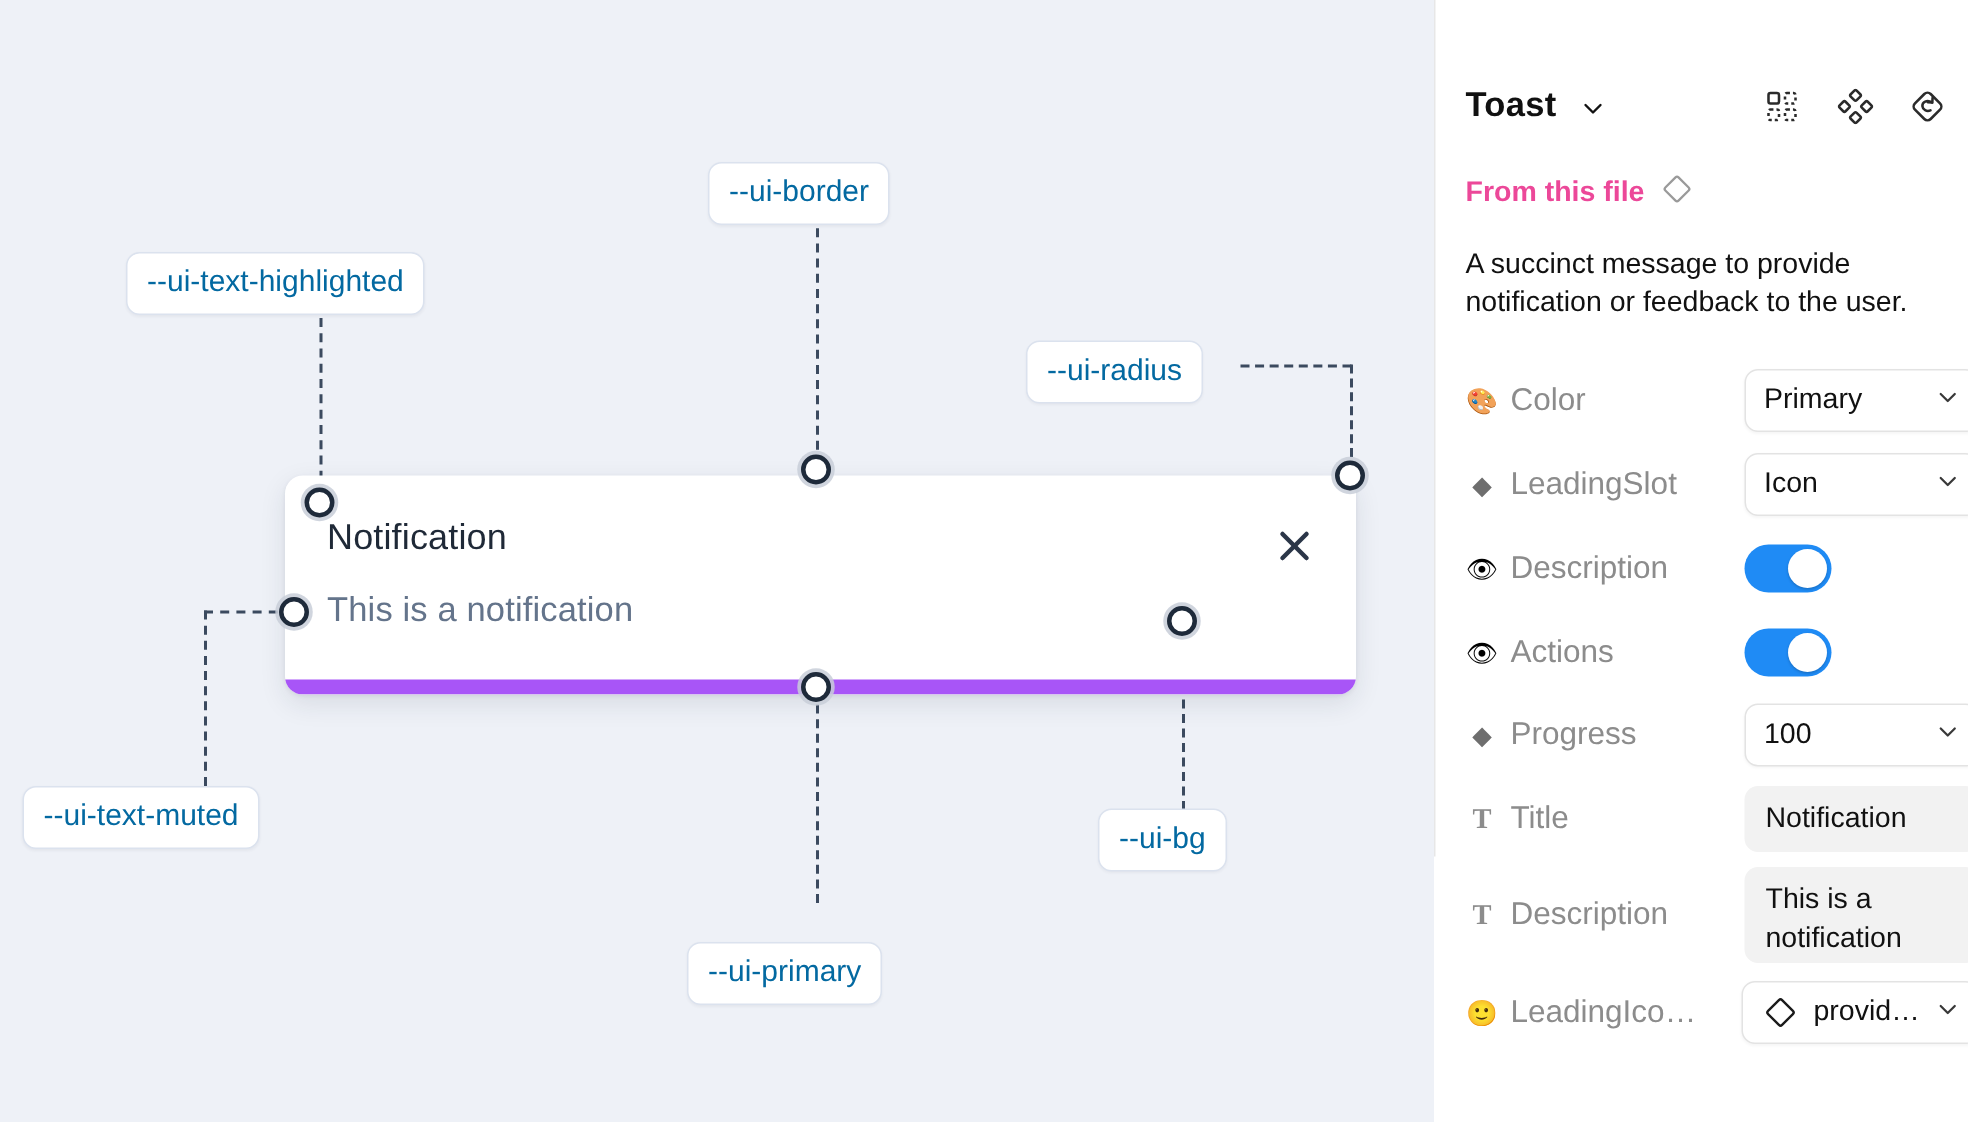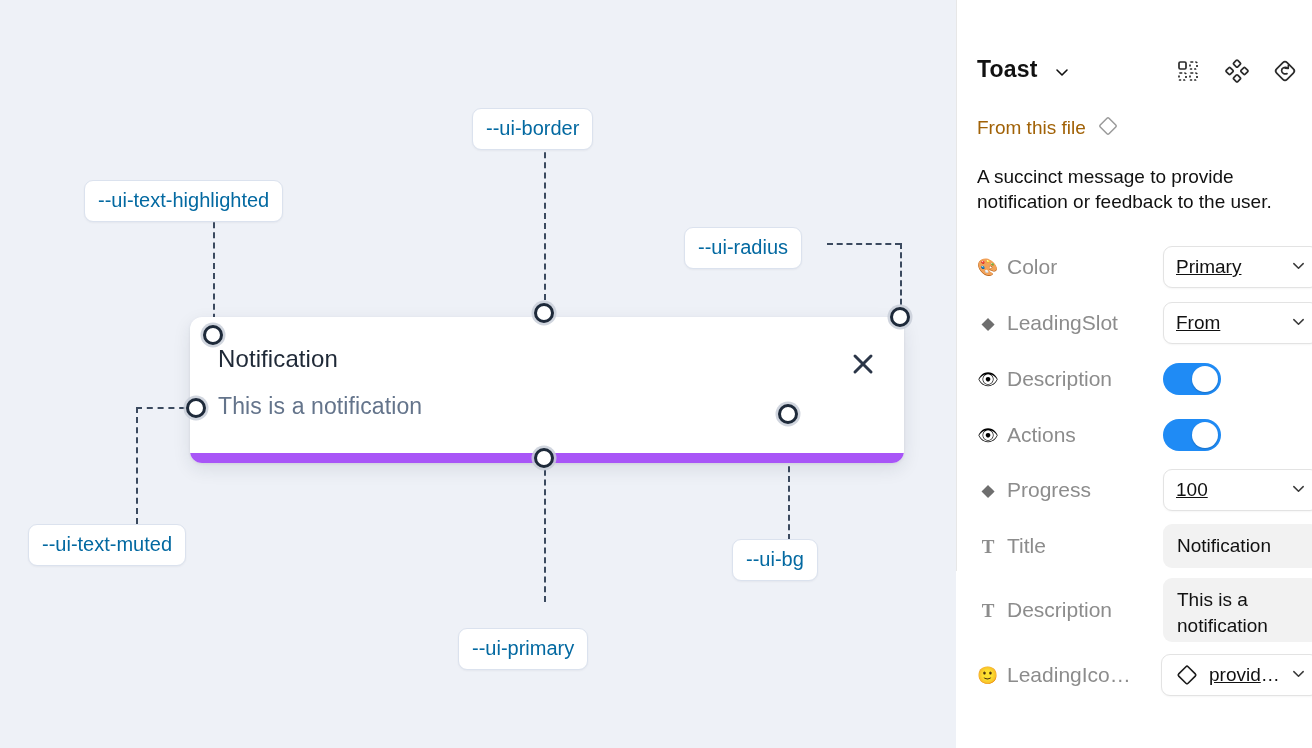--- a/index.html
+++ b/index.html
@@ -115,21 +115,21 @@
     display: flex; align-items:center; justify-content:center;
   }
   #icon-variants { left: 217px; }
   #icon-properties { left: 266px; }
   #icon-reset { left: 314px; }
 
   #from-file-row {
     position: absolute; left: 20px; top: 114px;
     display: flex; align-items: center; gap: 10px;
   }
-  #from-file-label { font-size: 19px; color: #a16207; }
+  #from-file-label { font-size: 19px; color: #ec4899; font-weight: bold; }
 
   #panel-desc {
     position: absolute; left: 20px; top: 164px;
     width: 324px;
     font-size: 19px; line-height: 1.32; color: #111111;
   }
 
   .prop-row {
     position: absolute; left: 20px;
     width: 324px; height: 40px;
@@ -156,21 +156,21 @@
     background: #ffffff;
     border: 1px solid #e3e3e3;
     border-radius: 9px;
     display: flex; align-items: center;
     padding: 0 12px;
     font-size: 19px; color: #111111;
     box-shadow: 0 1px 2px rgba(0,0,0,0.04);
   }
   .select .sel-text {
     flex: 1 1 auto;
-    white-space: nowrap; overflow: hidden; text-overflow: ellipsis; text-decoration: underline;
+    white-space: nowrap; overflow: hidden; text-overflow: ellipsis;
   }
   .select .sel-caret { flex: 0 0 auto; margin-left: 6px; }
   .select .sel-glyph { flex: 0 0 auto; margin-right: 9px; display:flex; }
 
   .textfield {
     width: 156px;
     min-height: 42px;
     background: #f2f2f2;
     border-radius: 9px;
     display: flex; align-items: center;
@@ -225,24 +225,24 @@
     <div id="toast-progress"></div>
   </div>
 
   <div class="handle" style="left:203px; top:325px;"></div>
   <div class="handle" style="left:534px; top:303px;"></div>
   <div class="handle" style="left:890px; top:307px;"></div>
   <div class="handle" style="left:186px; top:398px;"></div>
   <div class="handle" style="left:778px; top:404px;"></div>
   <div class="handle" style="left:534px; top:448px;"></div>
 
-  <div class="pill" style="left:84px; top:180px;">--ui-text-highlighted</div>
+  <div class="pill" style="left:84px; top:168px;">--ui-text-highlighted</div>
   <div class="pill" style="left:472px; top:108px;">--ui-border</div>
   <div class="pill" style="left:684px; top:227px;">--ui-radius</div>
-  <div class="pill" style="left:28px; top:524px;">--ui-text-muted</div>
+  <div class="pill" style="left:15px; top:524px;">--ui-text-muted</div>
   <div class="pill" style="left:458px; top:602px;margin-top:26px;">--ui-primary</div>
   <div class="pill" style="left:732px; top:539px;">--ui-bg</div>
 
 </div>
 
 <div id="panel">
 
   <div id="panel-header">
     <div id="panel-title">Toast</div>
     <div id="panel-title-caret">
@@ -302,21 +302,21 @@
         </span>
       </div>
     </div>
   </div>
 
   <div class="prop-row" style="top:303px;">
     <span class="prop-icon" style="color:#6e6e6e;">◆</span>
     <span class="prop-label">LeadingSlot</span>
     <div class="prop-control">
       <div class="select">
-        <span class="sel-text">From</span>
+        <span class="sel-text">Icon</span>
         <span class="sel-caret">
           <svg width="15" height="15" viewBox="0 0 16 16" fill="none" stroke="#3a3a3a" stroke-width="1.6" stroke-linecap="round" stroke-linejoin="round">
               <polyline points="3,6 8,11 13,6"></polyline>
             </svg>
         </span>
       </div>
     </div>
   </div>
 
   <div class="prop-row" style="top:359px;">

